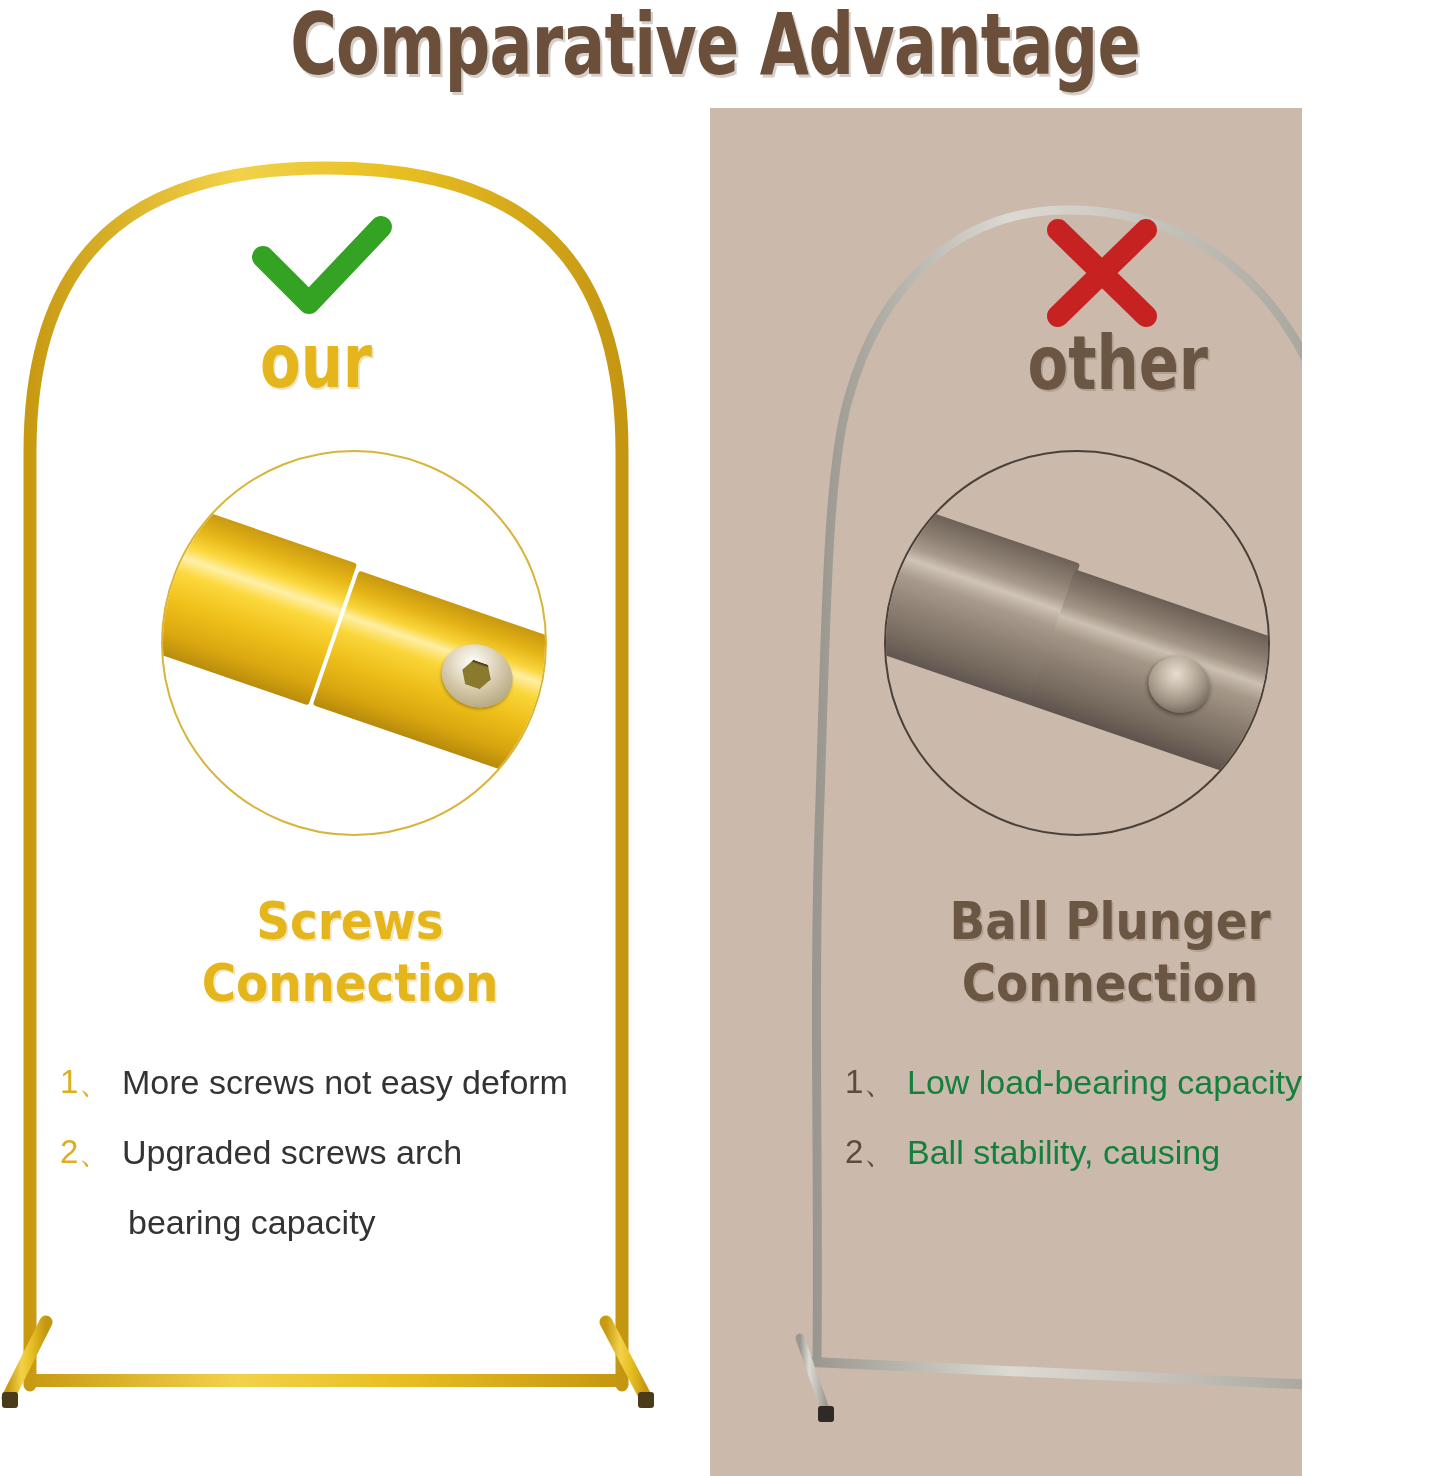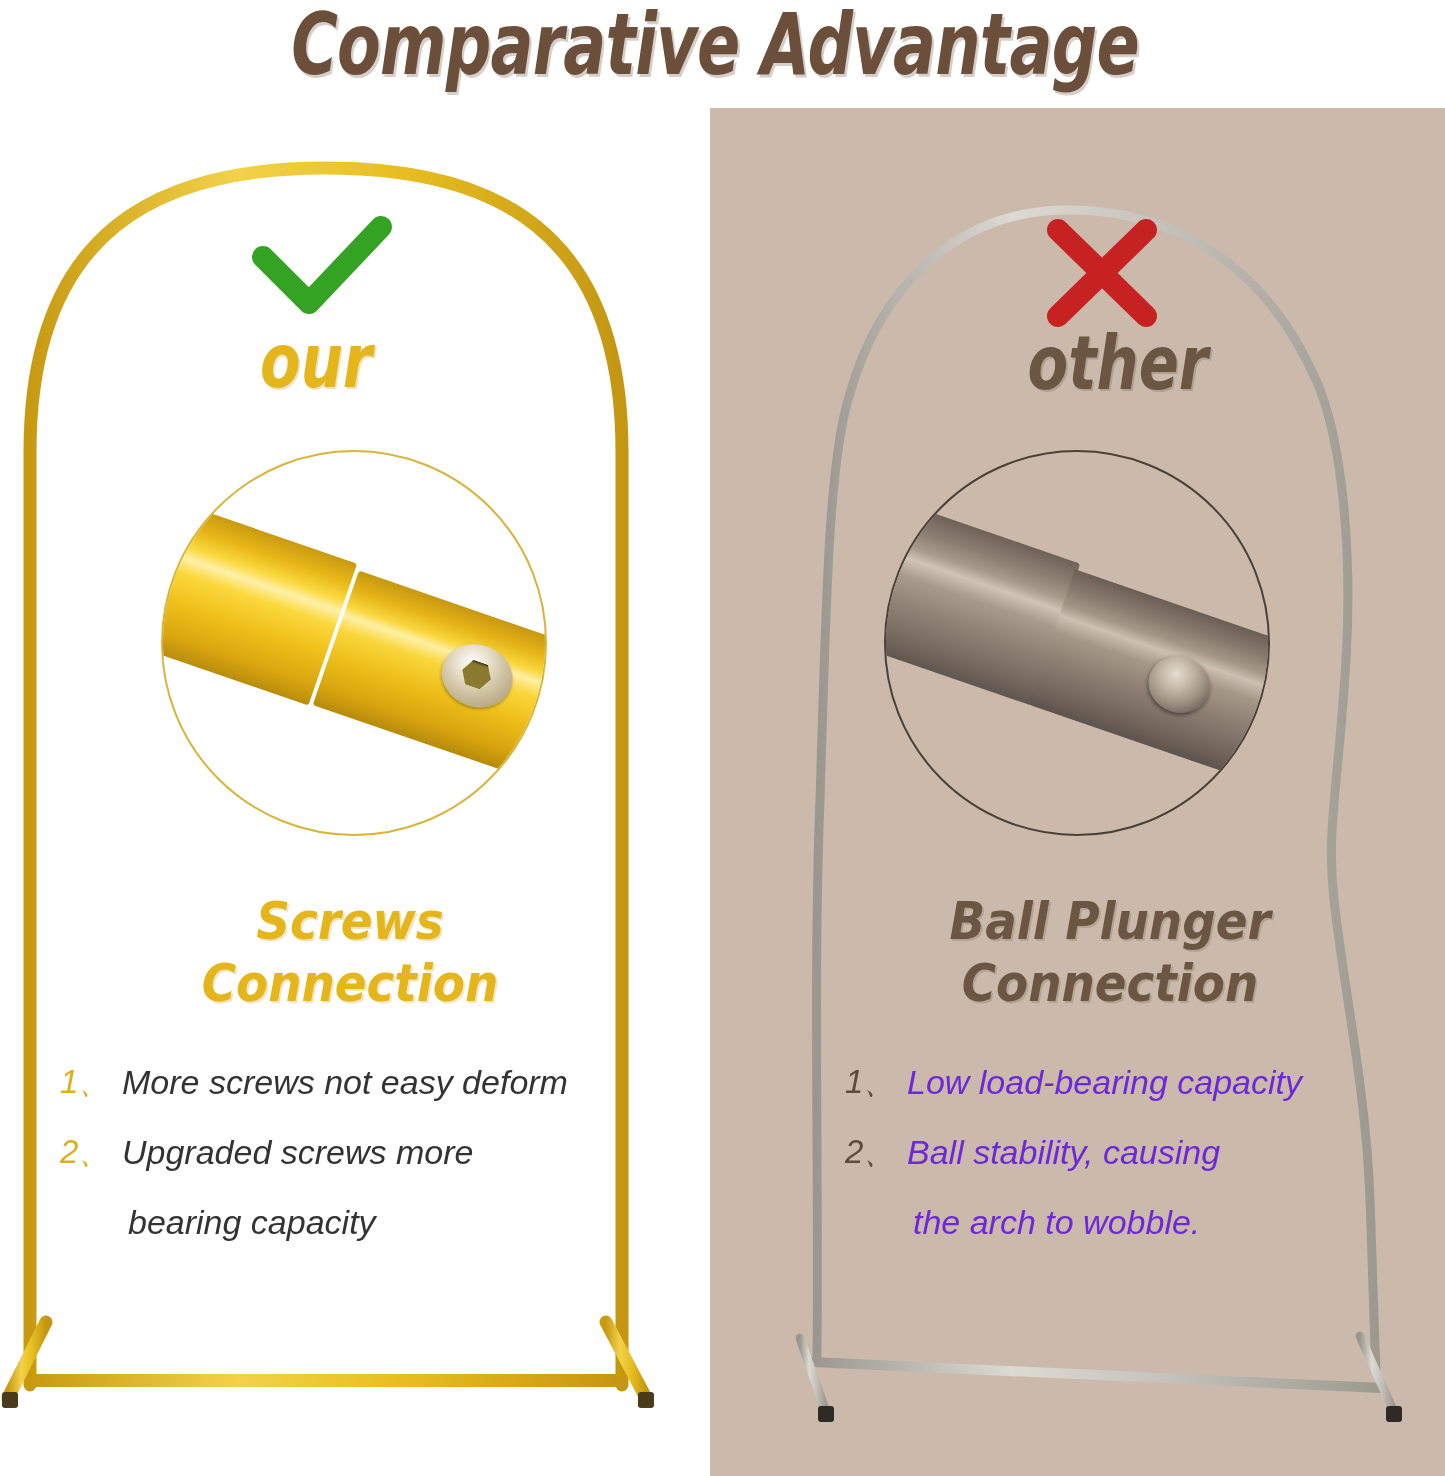--- a/index.html
+++ b/index.html
@@ -6,25 +6,24 @@
   html, body {
     margin: 0;
     padding: 0;
     background: #ffffff;
   }
   body {
     font-family: "Liberation Sans", sans-serif;
   }
   #stage {
     position: relative;
-    width: 1445px;
+    width: 1302px;
     height: 1476px;
     background: #ffffff;
     overflow: hidden;
-    font-style: italic;
   }
 
   
   .title {
     position: absolute;
     left: 0;
     top: -4px;
     width: 1430px;
     text-align: center;
     font-family: "DejaVu Sans", sans-serif;
@@ -228,21 +227,21 @@
   .bullet-num {
     flex: 0 0 auto;
     width: 62px;
     font-size: 33px;
     font-weight: 400;
   }
   .bullet-num-left  { color: #DCAE20; }
   .bullet-num-right { color: #5E4B3B; }
   .bullet-text { flex: 1 1 auto; }
   .bullet-text-left  { color: #333333; }
-  .bullet-text-right { color: #6d28d9; }
+  .bullet-text-right { color: #15803d; }
   .bullet-cont {
     margin-left: 68px;
     margin-top: 22px;
   }
 </style>
 </head>
 <body>
 
 <div id="stage">
 
@@ -335,30 +334,29 @@
     <div>Connection</div>
   </div>
 
   <div class="bullets bullets-left">
     <div class="bullet-row">
       <span class="bullet-num bullet-num-left">1、</span>
       <span class="bullet-text bullet-text-left">More screws not easy deform</span>
     </div>
     <div class="bullet-row">
       <span class="bullet-num bullet-num-left">2、</span>
-      <span class="bullet-text bullet-text-left">Upgraded screws more</span>
+      <span class="bullet-text bullet-text-left">Upgraded screws arch</span>
     </div>
     <div class="bullet-cont bullet-text-left">bearing capacity</div>
   </div>
 
   <div class="bullets bullets-right">
     <div class="bullet-row">
       <span class="bullet-num bullet-num-right">1、</span>
       <span class="bullet-text bullet-text-right">Low load-bearing capacity</span>
     </div>
     <div class="bullet-row">
       <span class="bullet-num bullet-num-right">2、</span>
       <span class="bullet-text bullet-text-right">Ball stability, causing</span>
     </div>
-    <div class="bullet-cont bullet-text-right">the arch to wobble.</div>
   </div>
 
 </div>
 
 </body></html>

